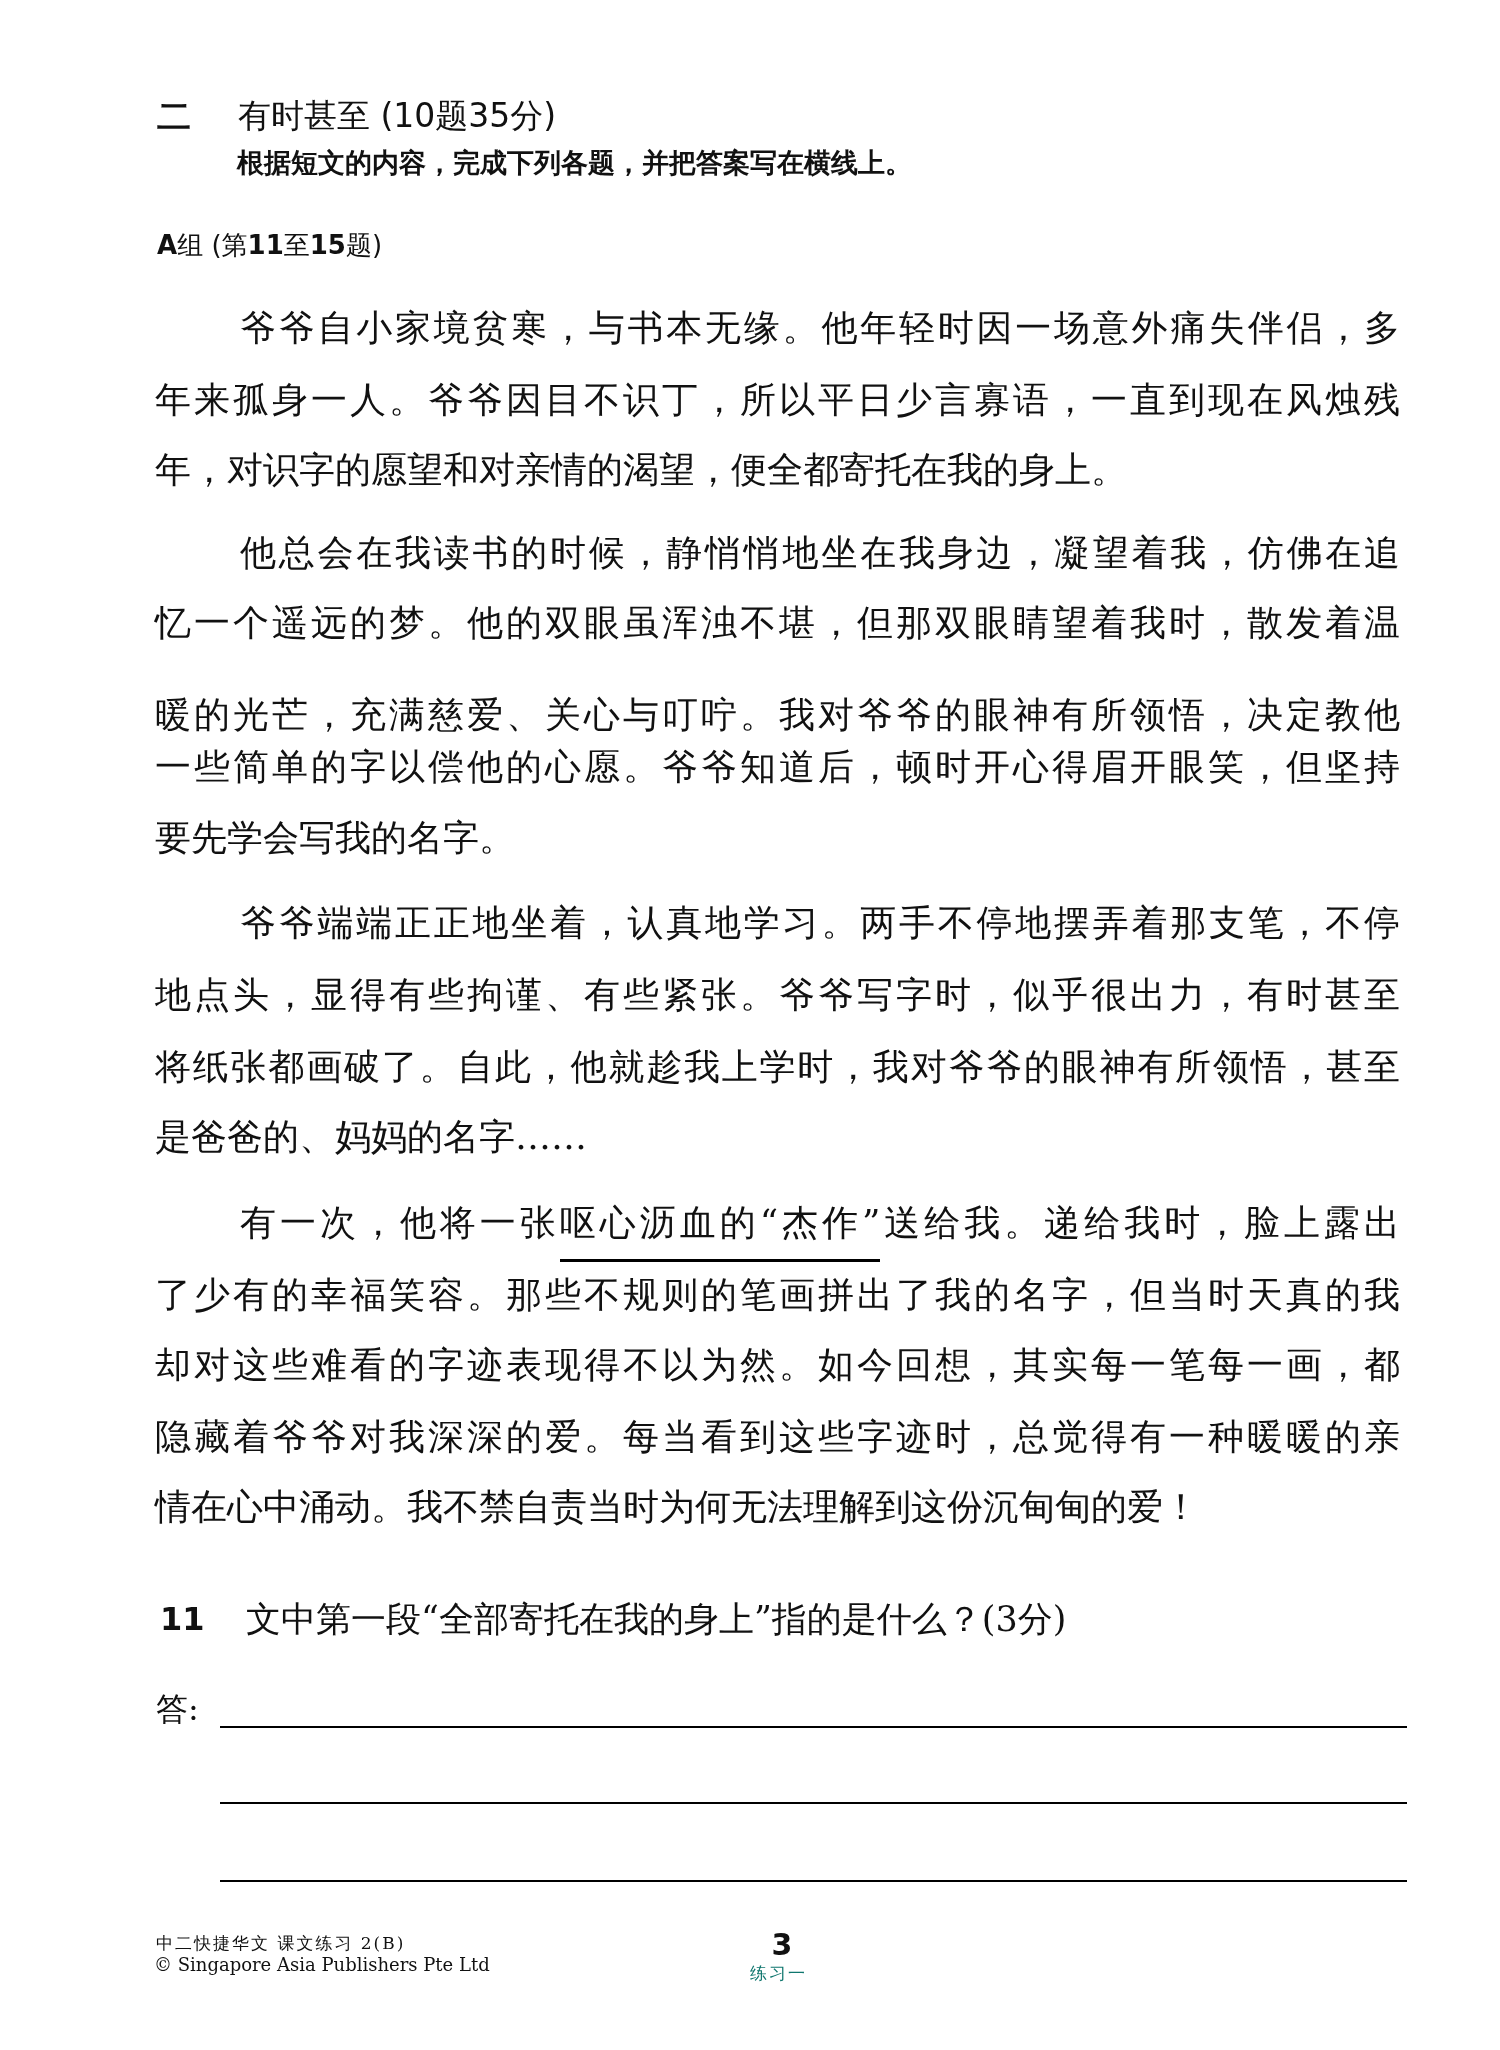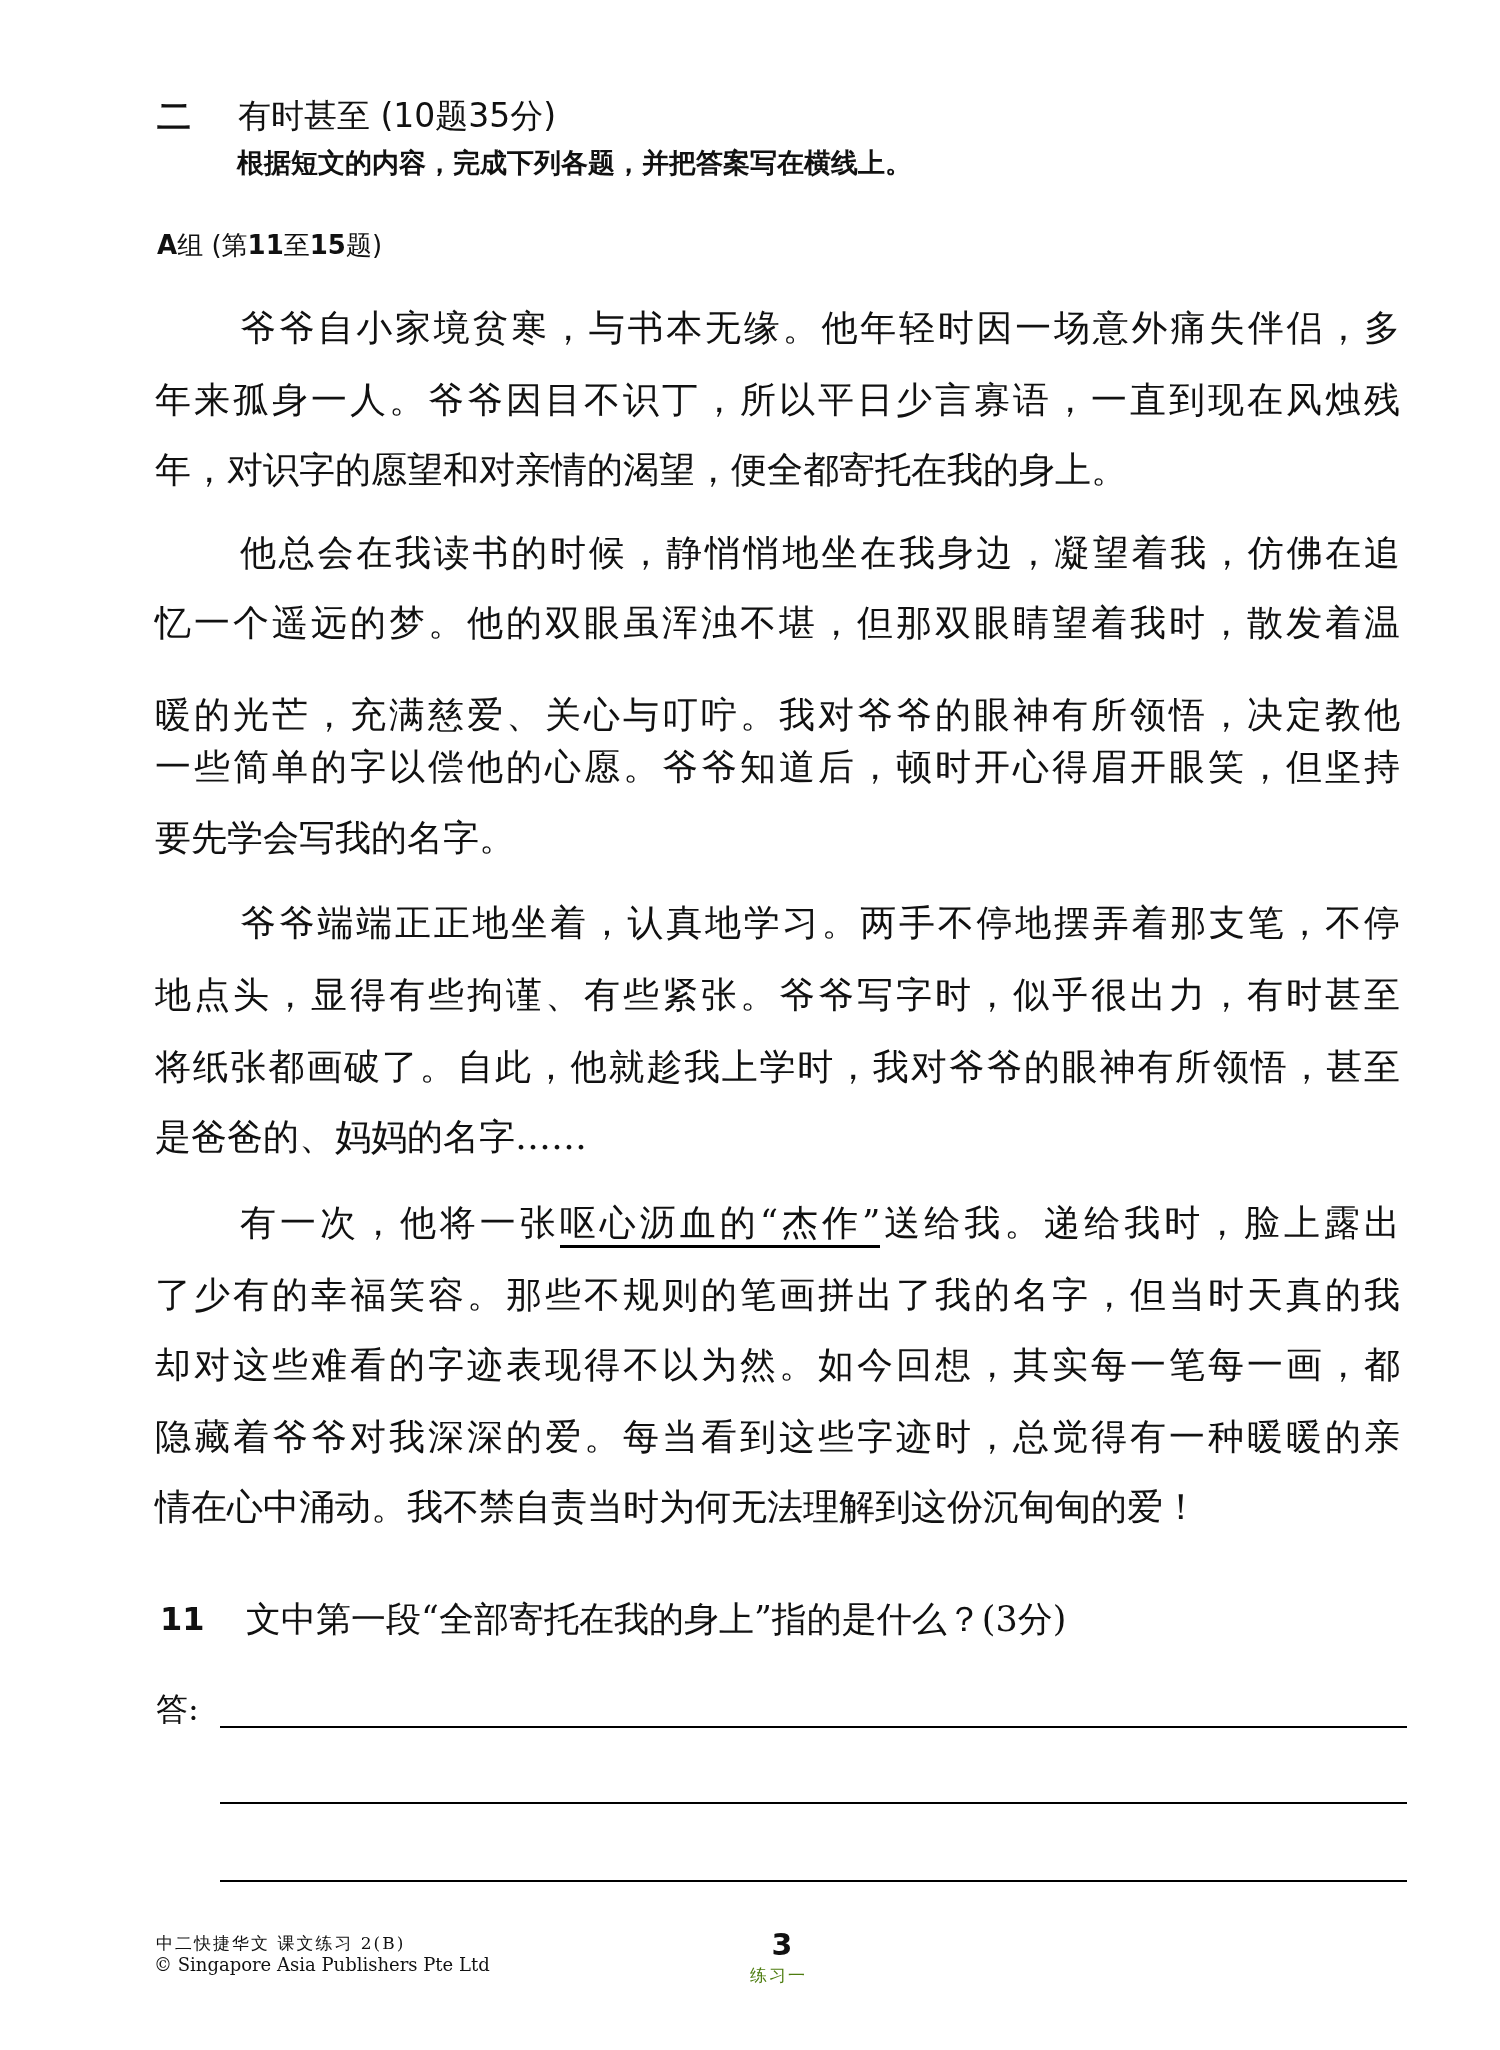--- a/index.html
+++ b/index.html
@@ -9,29 +9,29 @@
   .abs { position: absolute; white-space: nowrap; }
   .sec-num { left: 157px; top: 96px; font-size: 34px; font-weight: bold; line-height: 40px; }
   .sec-title { left: 238px; top: 96px; font-size: 33px; line-height: 40px; letter-spacing: 0px; }
   .sec-sub { left: 237px; top: 146px; font-size: 27px; line-height: 34px; font-weight: bold; }
   .group { left: 157px; top: 228px; font-size: 26px; line-height: 34px; }
   .group b { font-weight: bold; }
   .line { position: absolute; left: 155px; width: 1245px; height: 50px; line-height: 50px; font-size: 36px;
           text-align: justify; text-align-last: justify; white-space: nowrap; }
   .line.indent { left: 240px; width: 1160px; }
   .line.last { text-align-last: left; width: auto; }
-  .ul { border-bottom: 3px solid #000; padding-bottom: 2px; }
+  .ul { border-bottom: 3px solid #000; padding-bottom: 16px; }
   .q-num { left: 160px; top: 1598px; font-size: 32px; font-weight: bold; line-height: 42px; }
   .q-text { left: 222px; top: 1596px; font-size: 35px; line-height: 46px; margin-left: 24px; }
   .ans-label { left: 156px; top: 1688px; font-size: 32px; line-height: 42px; }
   .ans-line { position: absolute; left: 220px; width: 1187px; height: 0; border-top: 2.5px solid #000; }
   .foot1 { left: 156px; top: 1932px; font-size: 17px; line-height: 22px; letter-spacing: 2px; }
   .foot2 { left: 154px; top: 1954px; font-size: 18px; line-height: 22px; }
   .page-num { left: 760px; top: 1928px; width: 44px; text-align: center; font-size: 30px; font-weight: bold; line-height: 34px; }
-  .page-sub { left: 750px; top: 1964px; font-size: 17px; line-height: 22px; color: #4d7c0f; letter-spacing: 2px; }
+  .page-sub { left: 750px; top: 1964px; font-size: 17px; line-height: 22px; color: #0f766e; letter-spacing: 2px; font-family: Liberation Mono, monospace; }
 </style>
 </head>
 <body>
 
 <div class="abs sans sec-num">二</div>
 <div class="abs sans sec-title">有时甚至 (10题35分)</div>
 <div class="abs sans sec-sub">根据短文的内容，完成下列各题，并把答案写在横线上。</div>
 
 <div class="abs sans group">
   <b>A</b><span>组 (第</span><b>11</b><span>至</span><b>15</b><span>题)</span>

